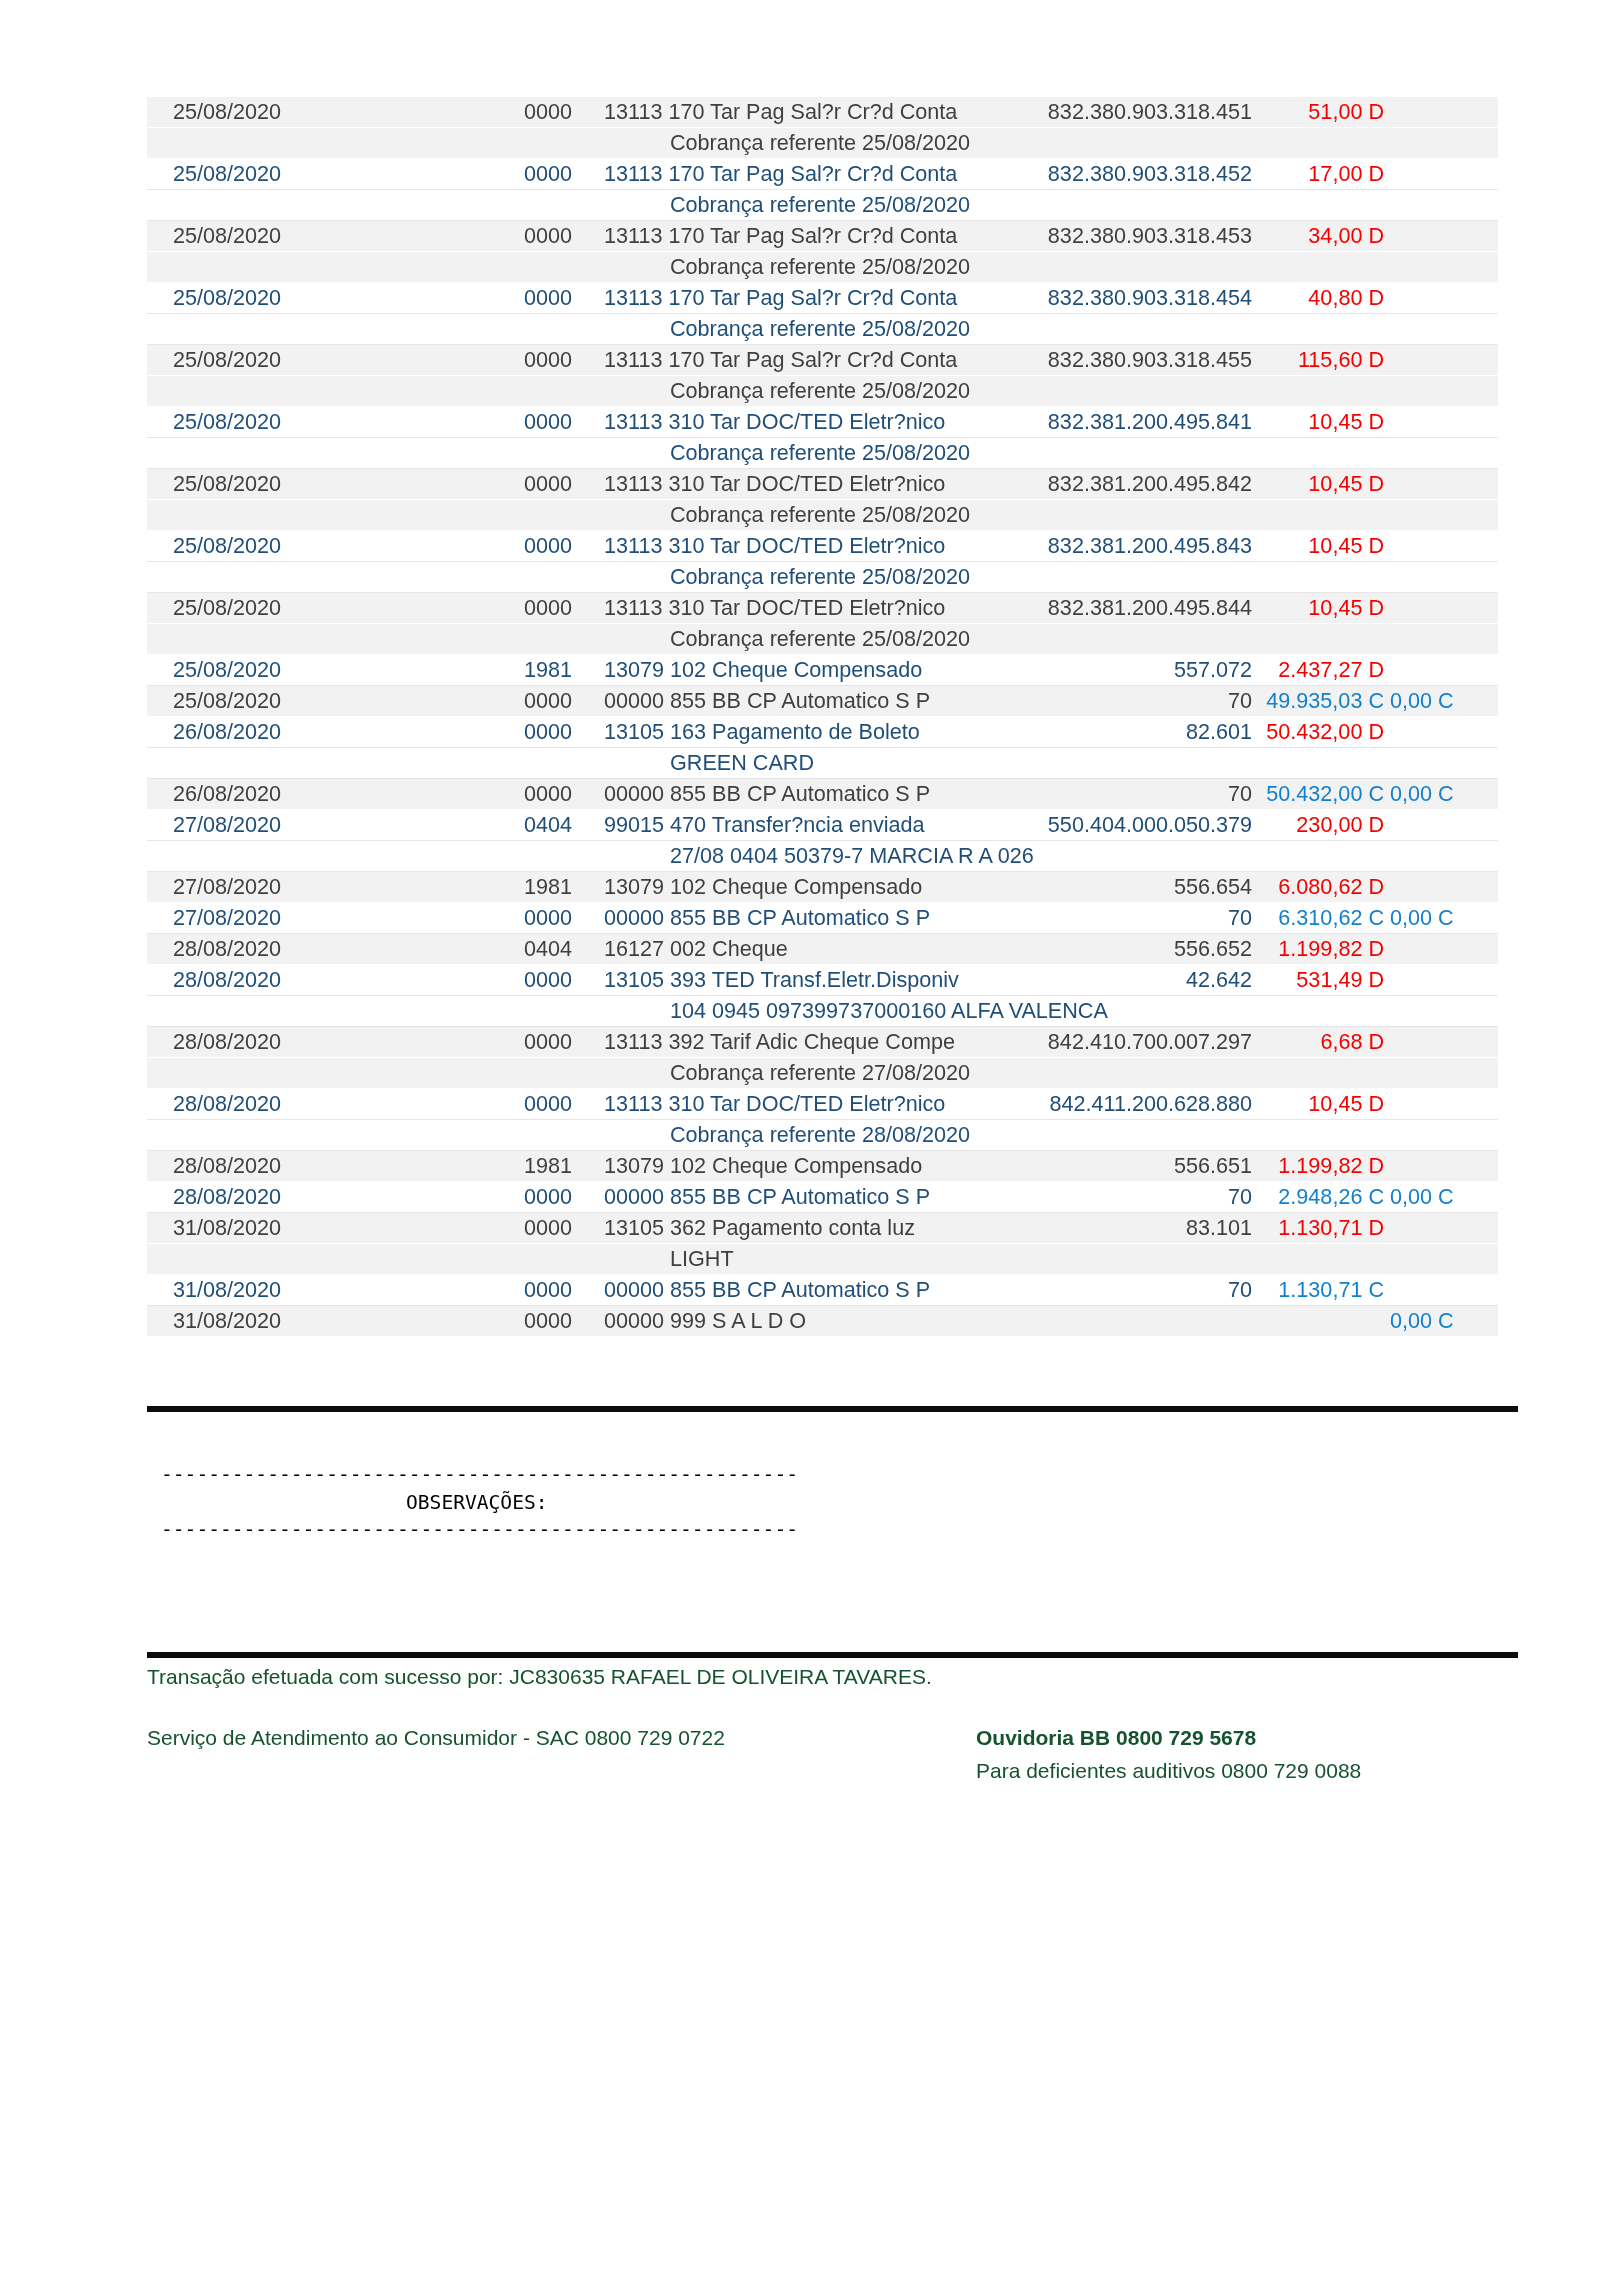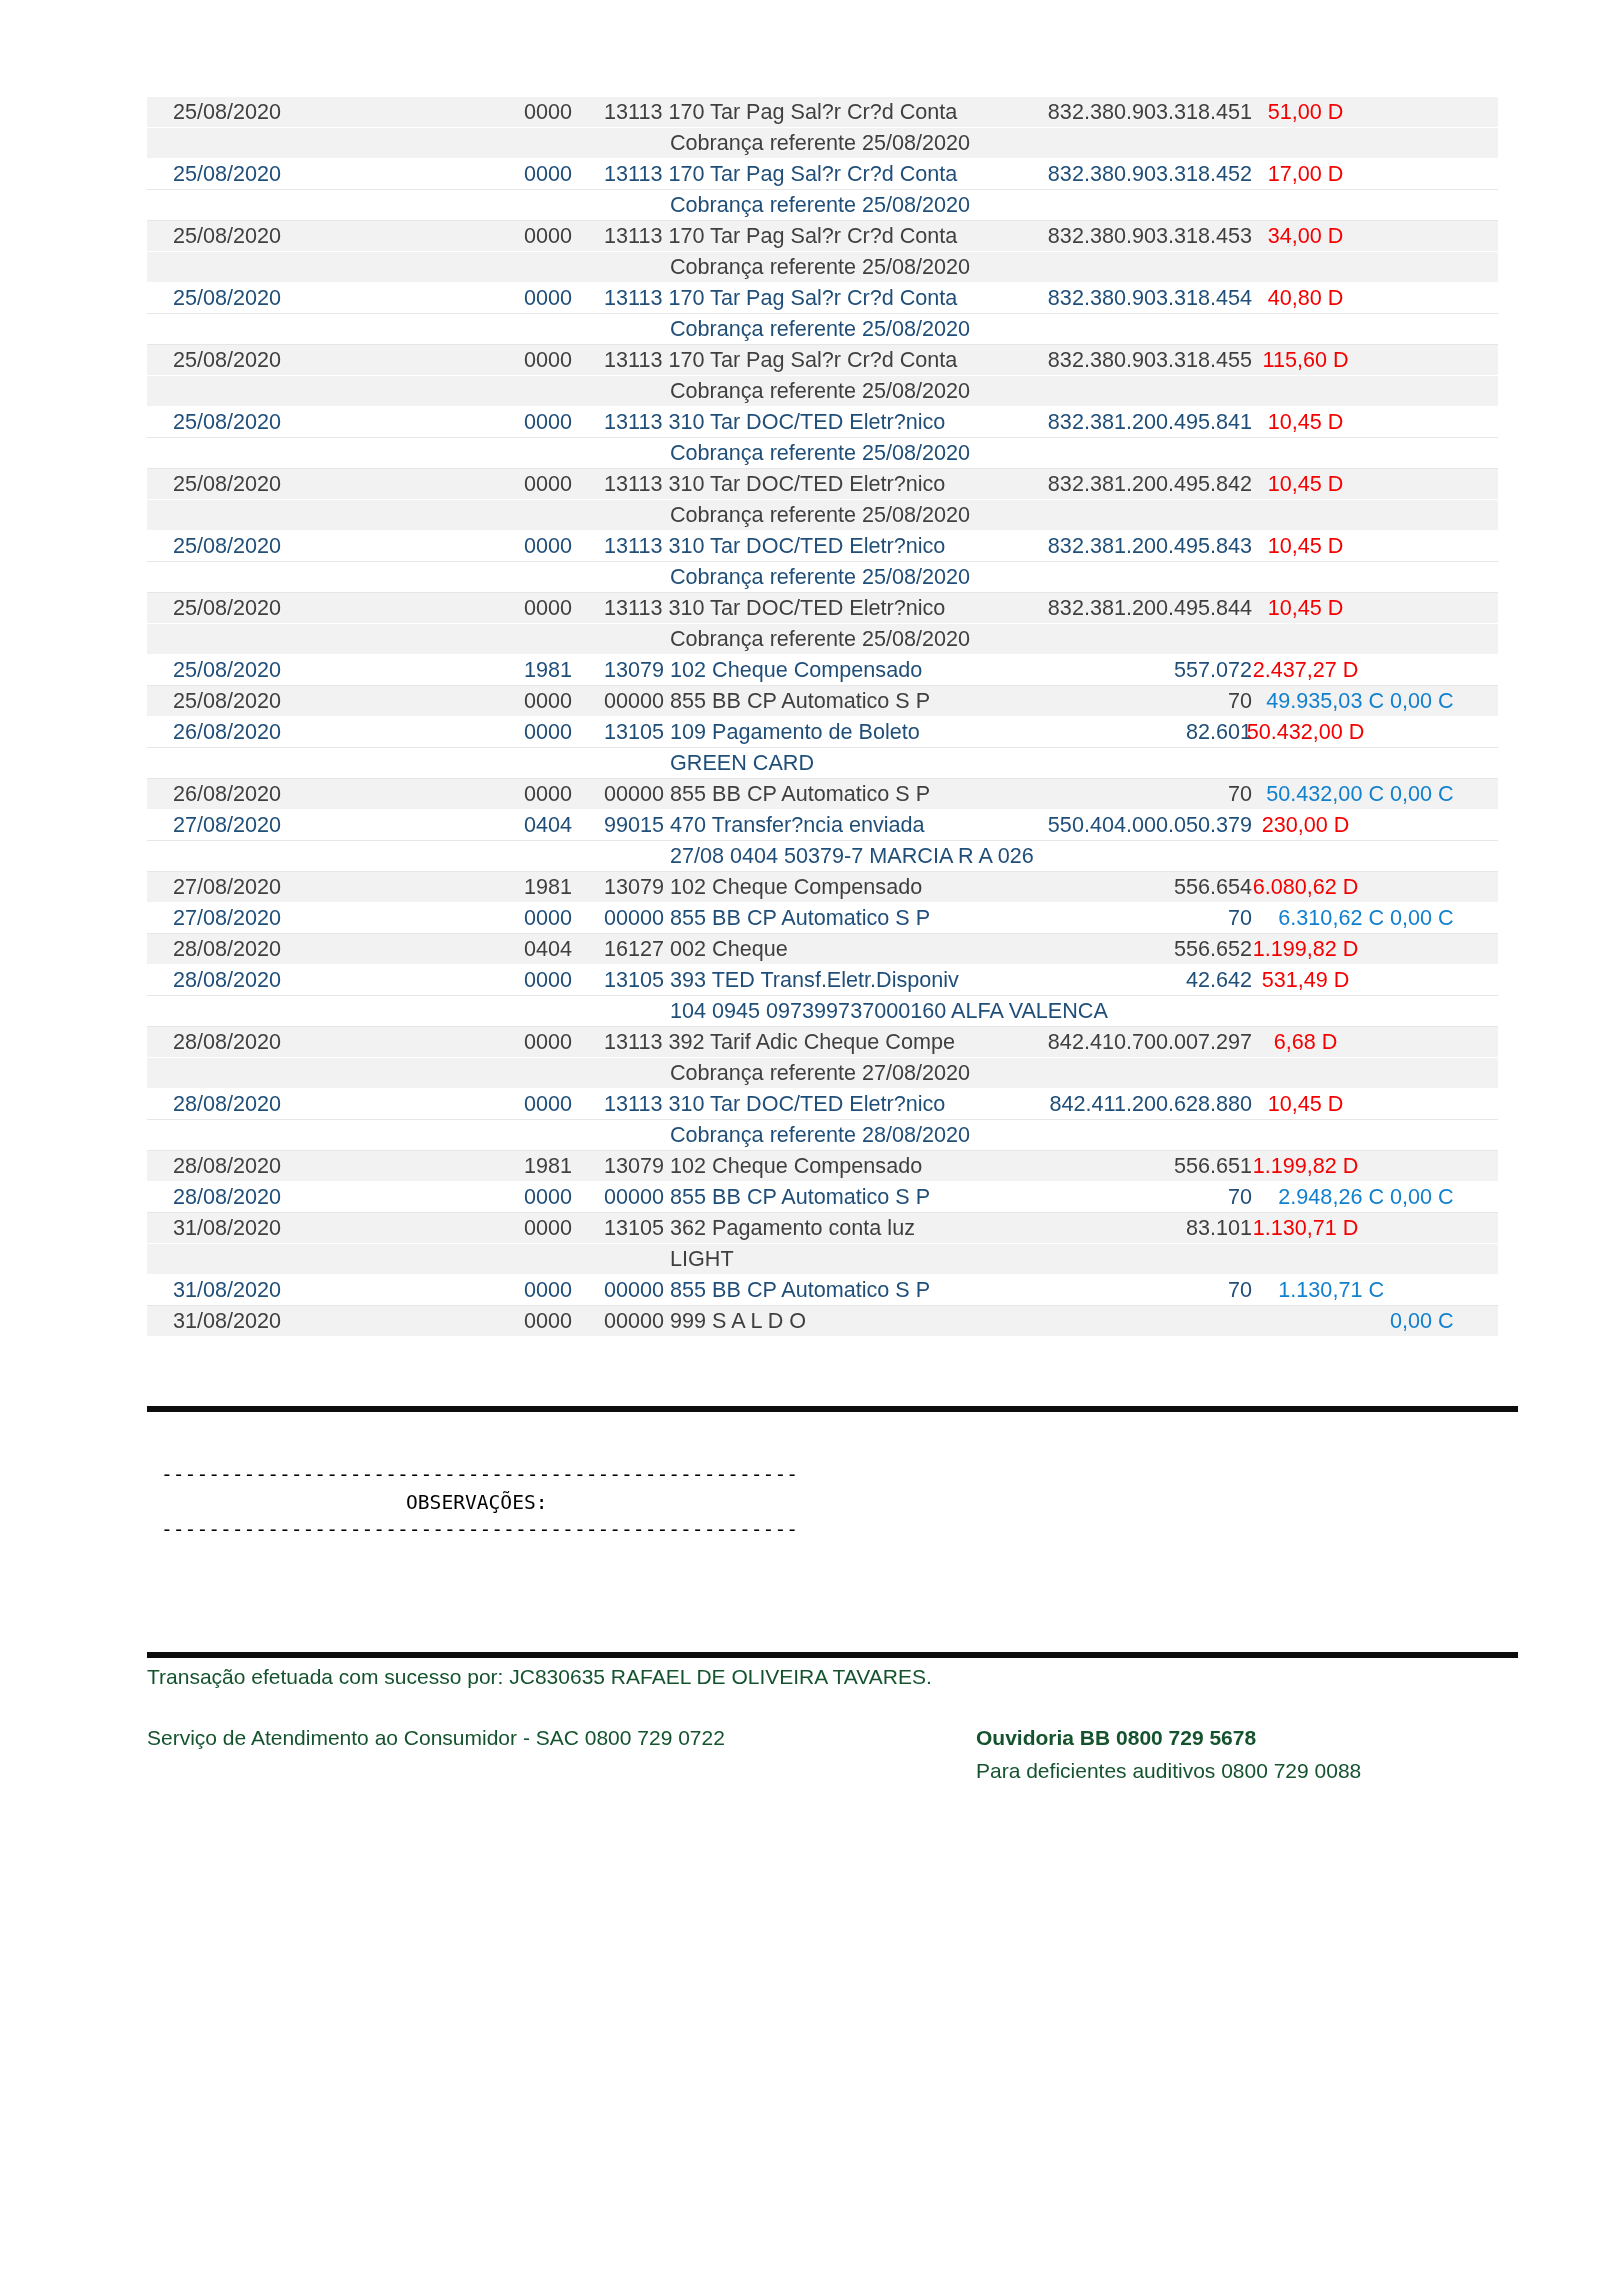--- a/index.html
+++ b/index.html
@@ -29,21 +29,21 @@
   .row.white{background:#ffffff;border-bottom:1.3px solid #e6e6e6;}
   .row.gray .cell{color:#3f3f3f;}
   .row.white .cell{color:#1f4e79;}
   .cell{position:absolute;top:0;height:30px;}
   .c-date{left:26px;}
   .c-agency{left:281px;width:144px;text-align:right;}
   .c-desc{left:457px;}
   .c-doc{left:785px;width:320px;text-align:right;}
   .c-amount{left:1080px;width:157px;text-align:right;}
   .c-balance{left:1243px;width:101px;text-align:left;}
-  .amount-debit{color:#f40000 !important;text-align:center;}
+  .amount-debit{color:#f40000 !important;}
   .amount-credit{color:#1180ce !important;}
   .balance-credit{color:#1180ce !important;}
   .c-note{left:523px;}
   .rule{
     position:absolute;
     left:147px;
     width:1371px;
     height:5.9px;
     background:#0d0d0d;
   }
@@ -186,21 +186,21 @@
         <div class="cell c-date">25/08/2020</div>
         <div class="cell c-agency">0000</div>
         <div class="cell c-desc">00000 855 BB CP Automatico S P</div>
         <div class="cell c-doc">70</div>
         <div class="cell c-amount amount-credit">49.935,03 C</div>
         <div class="cell c-balance balance-credit">0,00 C</div>
       </div>
       <div class="row white">
         <div class="cell c-date">26/08/2020</div>
         <div class="cell c-agency">0000</div>
-        <div class="cell c-desc">13105 109 Pagamento de Boleto</div>
+        <div class="cell c-desc">13105 163 Pagamento de Boleto</div>
         <div class="cell c-doc">82.601</div>
         <div class="cell c-amount amount-debit">50.432,00 D</div>
         <div class="cell c-balance"></div>
       </div>
       <div class="row white">
         <div class="cell c-note">GREEN CARD</div>
       </div>
       <div class="row gray">
         <div class="cell c-date">26/08/2020</div>
         <div class="cell c-agency">0000</div>

